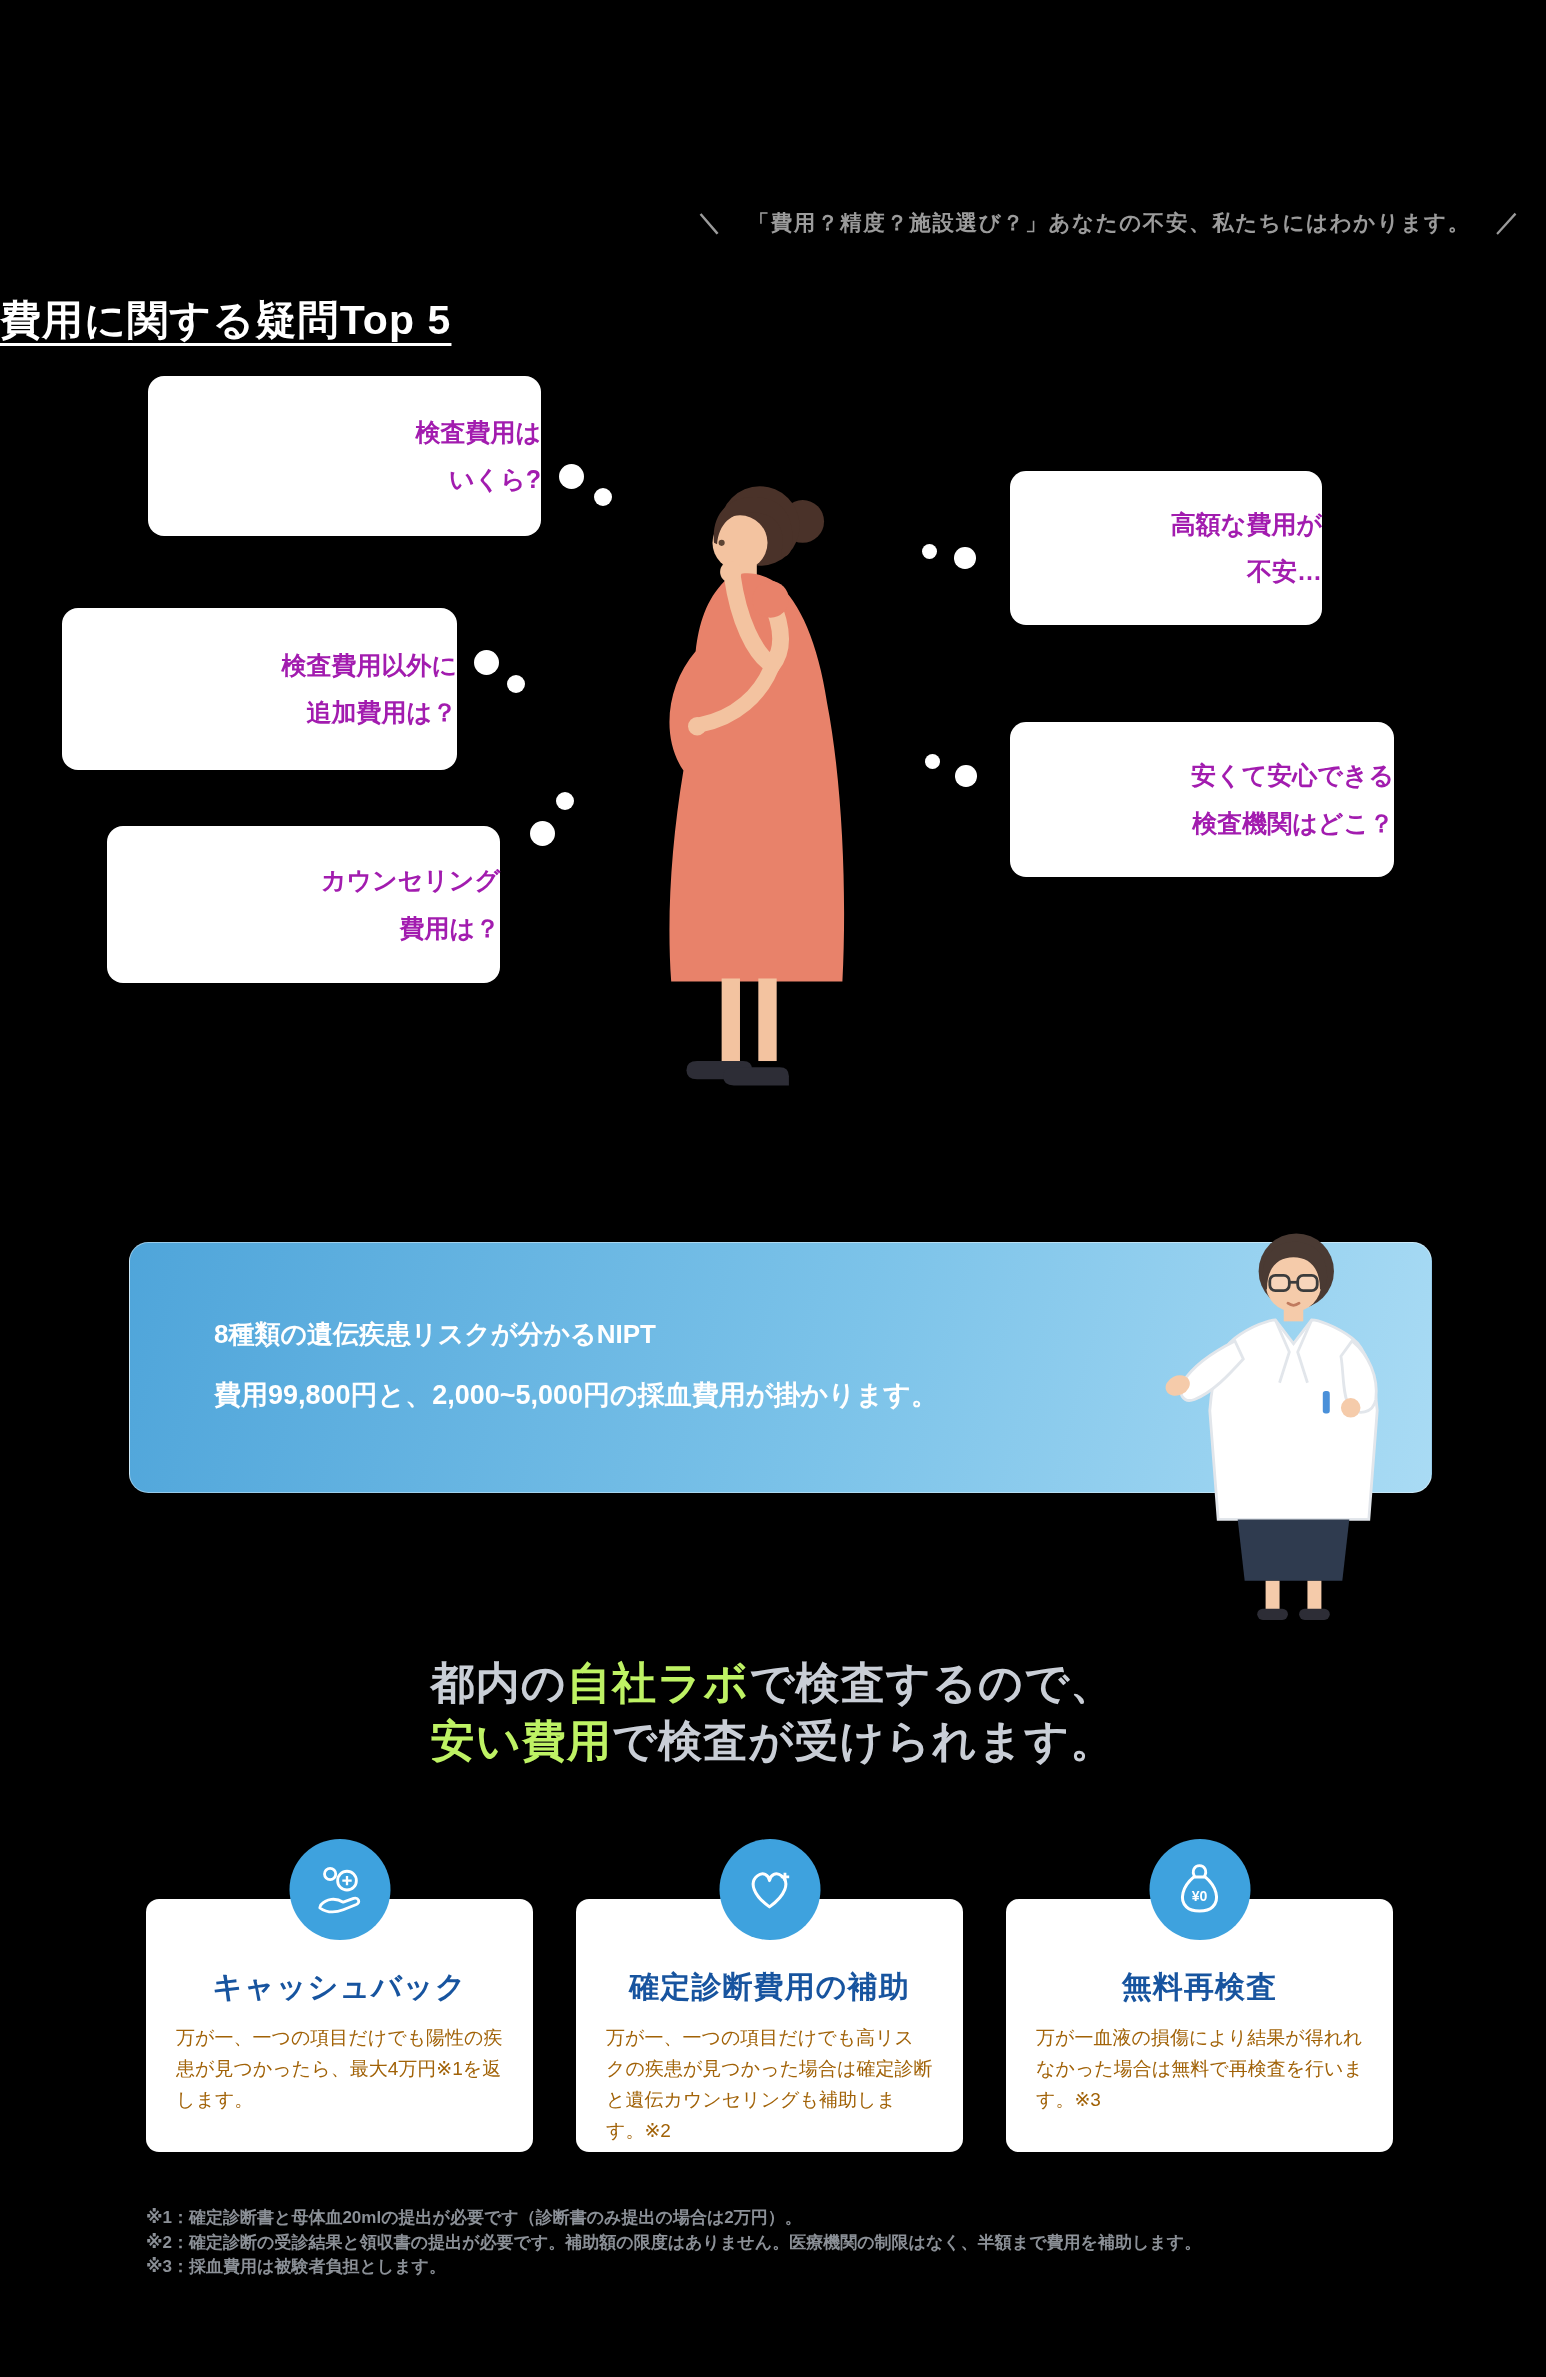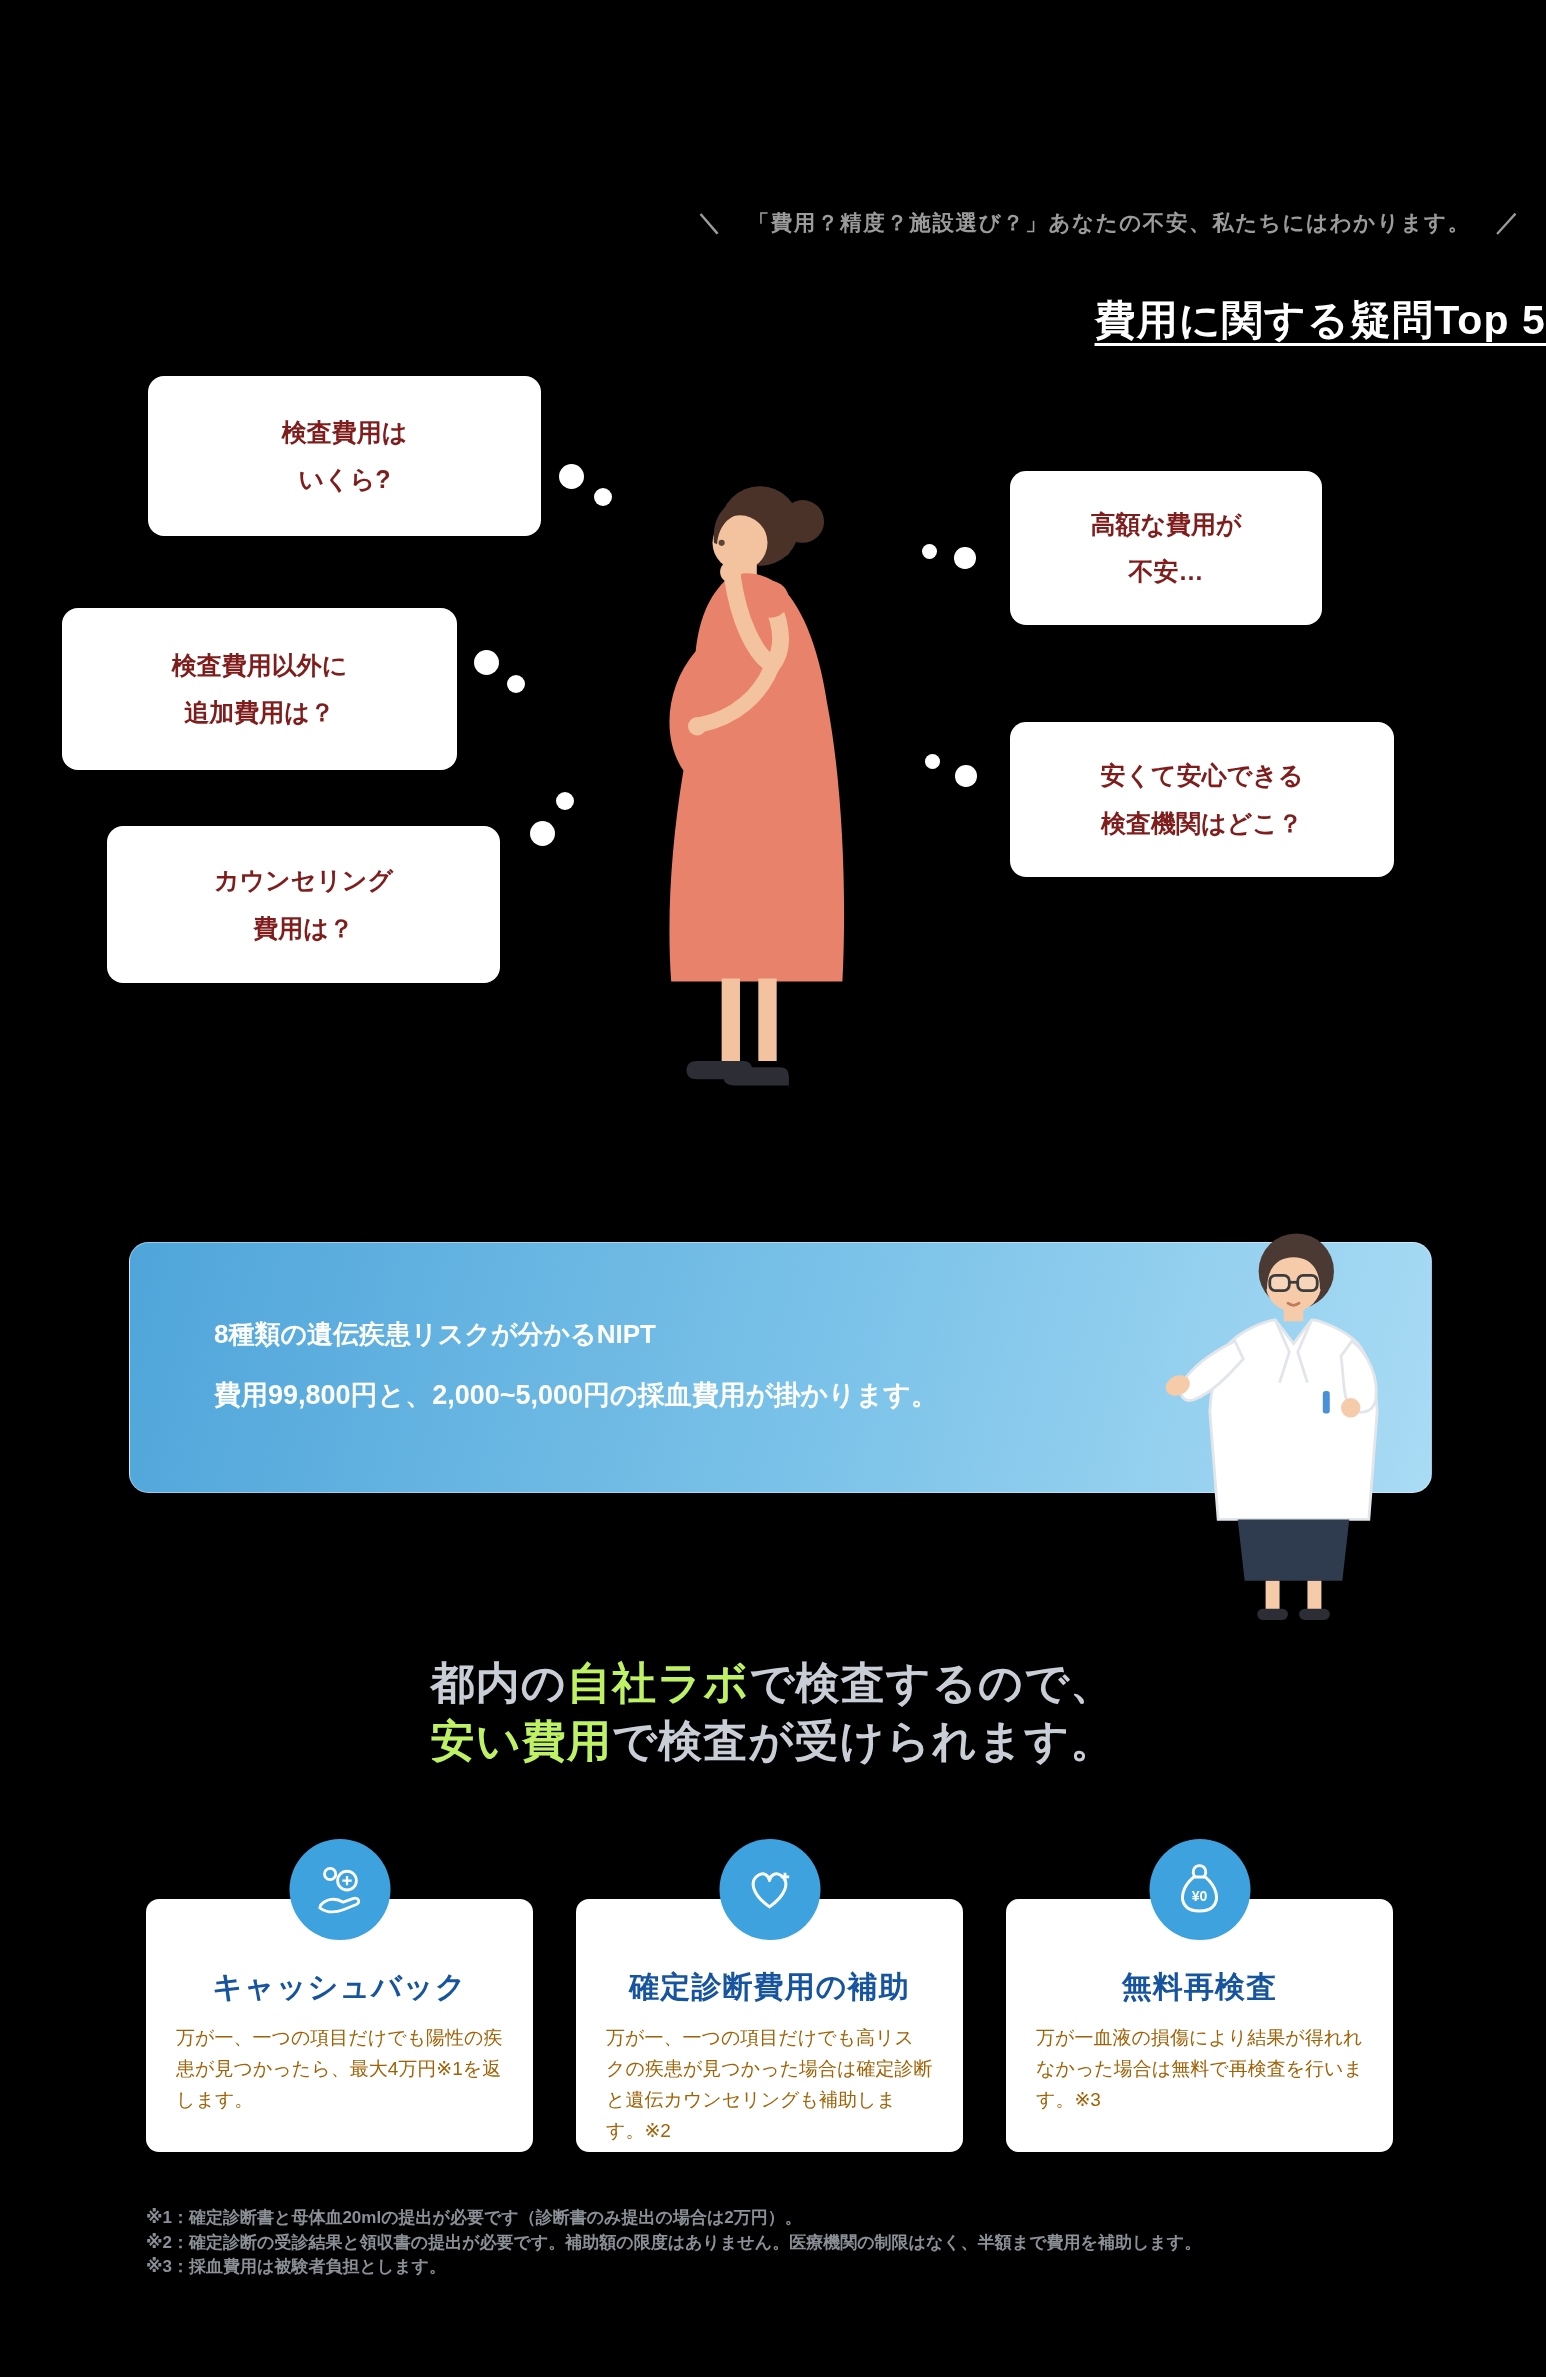--- a/index.html
+++ b/index.html
@@ -5,28 +5,28 @@
   html,body{margin:0;padding:0;background:#000;}
   .page{position:relative;width:1546px;height:2377px;background:#000;overflow:hidden;
         font-family:"Liberation Sans","DejaVu Sans",sans-serif;}
 
   
   .tagline{position:absolute;top:206px;left:0;width:100%;text-align:right;
            color:#9b9b9b;font-size:21.5px;font-weight:bold;letter-spacing:1.6px;}
   .tagline .slash{display:inline-block;margin:0 25px;font-size:23.6px;color:#9b9b9b;}
 
   
-  .title{position:absolute;top:293px;left:0;width:100%;text-align:right;
+  .title{position:absolute;top:293px;left:0;width:100%;text-align:left;
          color:#ffffff;font-size:41px;font-weight:bold;letter-spacing:1.1px;}
   .title .underlined{text-decoration:underline;text-decoration-thickness:2.7px;text-underline-offset:8.6px;}
 
   
   .bubble{position:absolute;background:#ffffff;border-radius:16px;
-          display:flex;flex-direction:column;justify-content:center;align-items:center;
-          color:#7f1d1d;font-size:25px;font-weight:bold;line-height:1.9;
+          display:flex;flex-direction:column;justify-content:center;align-items:flex-end;
+          color:#a21caf;font-size:25px;font-weight:bold;line-height:1.9;
           box-shadow:0 7.5px 16px rgba(0,0,0,0.55);}
   .b1{left:148px;top:376px;width:393px;height:160px;}
   .b2{left:1010px;top:471px;width:312px;height:154px;}
   .b3{left:62px;top:608px;width:395px;height:162px;}
   .b4{left:1010px;top:722px;width:384px;height:155px;}
   .b5{left:107px;top:826px;width:393px;height:157px;}
   .dot{position:absolute;background:#ffffff;border-radius:50%;}
   .dot1a{left:559px;top:464px;width:25px;height:25px;}
   .dot1b{left:594px;top:488px;width:18px;height:18px;}
   .dot2a{left:922px;top:544px;width:15px;height:15px;}

